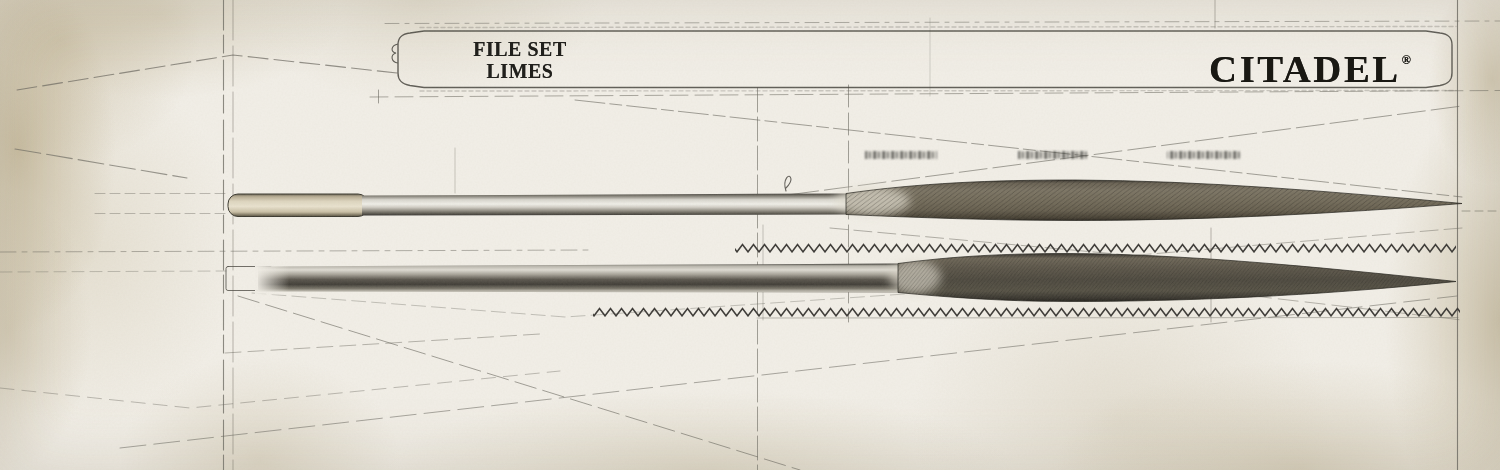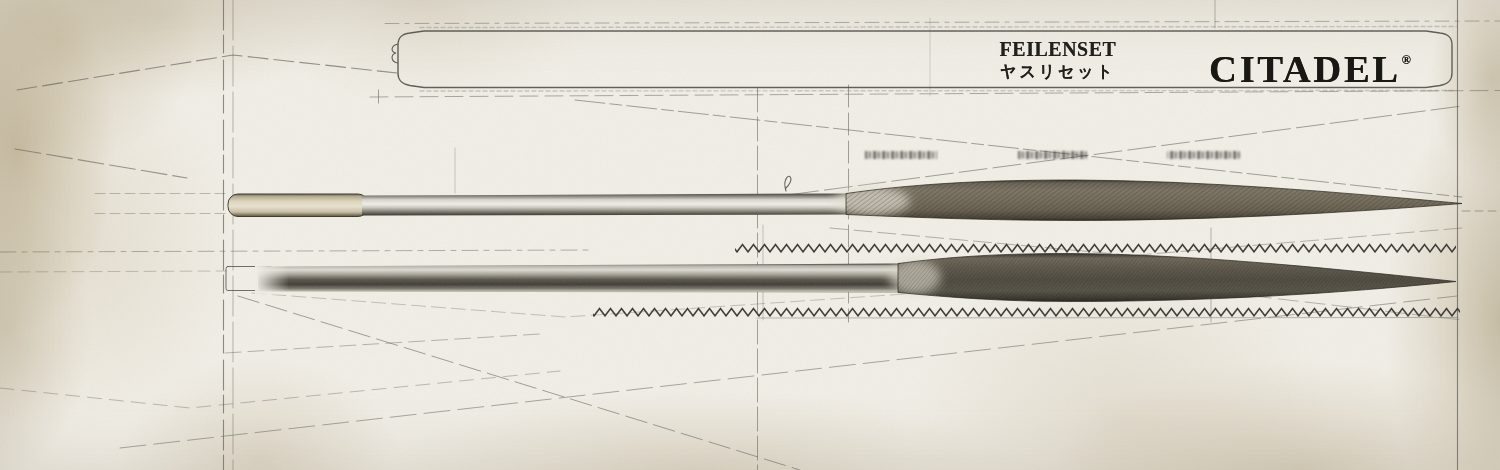--- a/index.html
+++ b/index.html
@@ -194,20 +194,20 @@
     <g filter="url(#blurS)" opacity=".72">
       <rect x="865" y="150" width="72" height="10" fill="url(#stampP)"></rect>
       <rect x="1018" y="150" width="70" height="10" fill="url(#stampP)"></rect>
       <rect x="1167" y="150" width="74" height="10" fill="url(#stampP)"></rect>
     </g>
 
     <rect width="1500" height="470" filter="url(#paperN)" opacity=".5"></rect>
   </svg>
 
   <div class="plaque">
-    <div class="title-block t3">
-      <div class="title-line">FEILENSET</div>
-      <div class="title-line jp">ヤスリセット</div>
+    <div class="title-block t1">
+      <div class="title-line">FILE SET</div>
+      <div class="title-line">LIMES</div>
     </div>
     <div class="brand"><span>CITADEL</span><sup>®</sup></div>
   </div>
 
 </div>
 
 </body></html>

